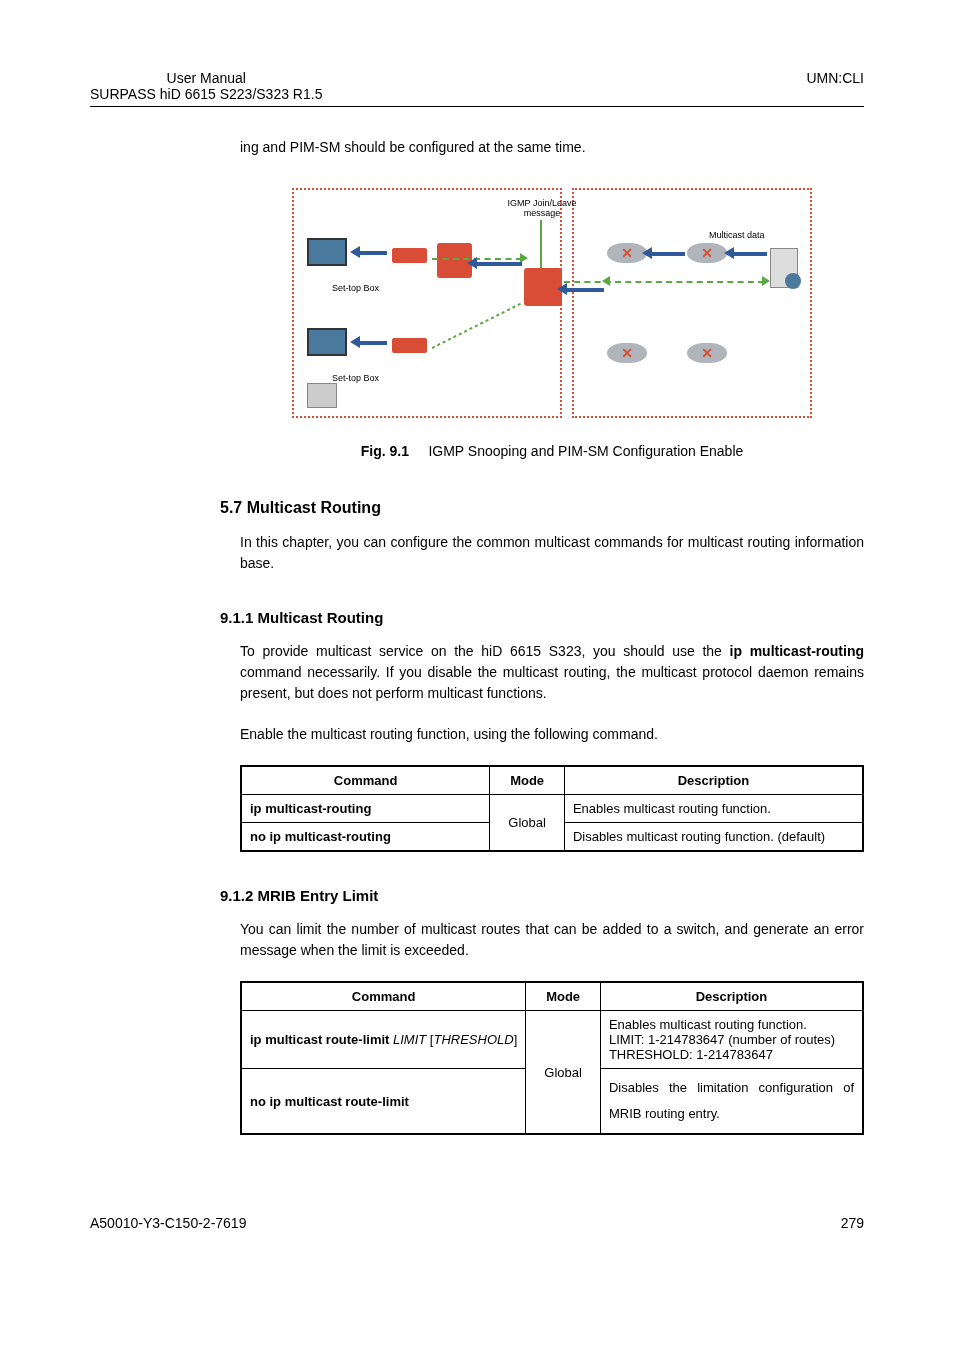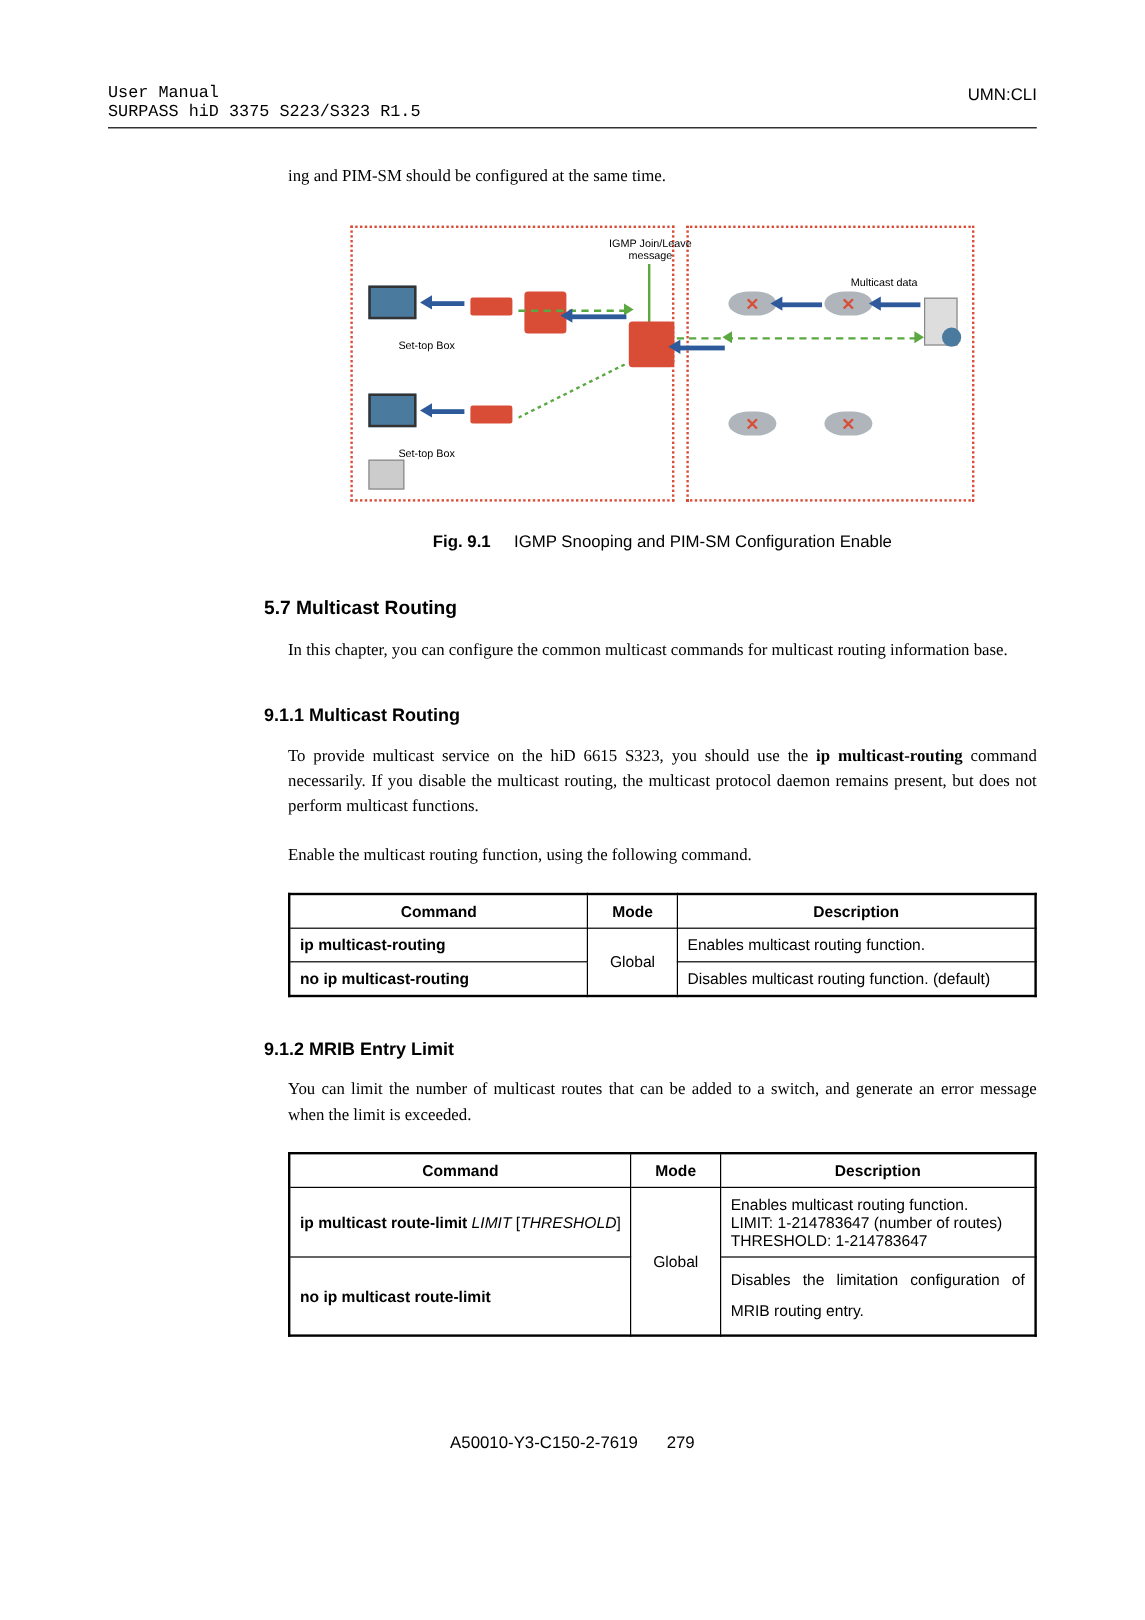--- a/index.html
+++ b/index.html
@@ -16,39 +16,37 @@
       margin: 0 auto;
       padding: 70px 90px 40px 90px;
     }
     .header {
       display: flex;
       justify-content: space-between;
       margin-bottom: 4px;
       font-size: 14px;
     }
     .header-left {
-      text-align: left;
-      font-family: Liberation Mono, monospace;
+      text-align: center;
     }
     .header-right {
       text-align: right;
     }
     hr.header-rule {
       border: none;
       border-top: 1px solid #000;
       margin-bottom: 30px;
     }
     .content {
       margin-left: 150px;
     }
     .paragraph {
       margin-bottom: 20px;
       line-height: 1.5;
       text-align: justify;
-      font-family: Liberation Serif, serif;
     }
     .figure-container {
       margin: 30px 0 20px 0;
     }
     .figure {
       position: relative;
       width: 520px;
       height: 240px;
       margin: 0 auto;
     }
@@ -115,21 +113,21 @@
     .cmd-cell {
       font-weight: bold;
       white-space: nowrap;
     }
     .cmd-normal {
       font-weight: normal;
       font-style: italic;
     }
     .footer {
       display: flex;
-      justify-content: center;
+      justify-content: space-between;
       margin-top: 80px;
       font-size: 14px;
       gap: 24px;
     }
     .diagram-label {
       position: absolute;
       font-size: 9px;
       color: #000;
     }
     .stb {
@@ -210,21 +208,21 @@
       border-bottom: 5px solid transparent;
       border-right: 8px solid #5aa840;
     }
   </style>
 </head>
 <body>
 
 <div class="header">
   <div class="header-left">
     <div>User  Manual</div>
-    <div>SURPASS hiD 3375 S223/S323 R1.5</div>
+    <div>SURPASS hiD 6615 S223/S323 R1.5</div>
   </div>
   <div class="header-right">UMN:CLI</div>
 </div>
 <hr class="header-rule">
 
 <div class="content">
   <div class="paragraph">ing and PIM-SM should be configured at the same time.</div>
 
   <div class="figure-container">
     <div class="figure">

